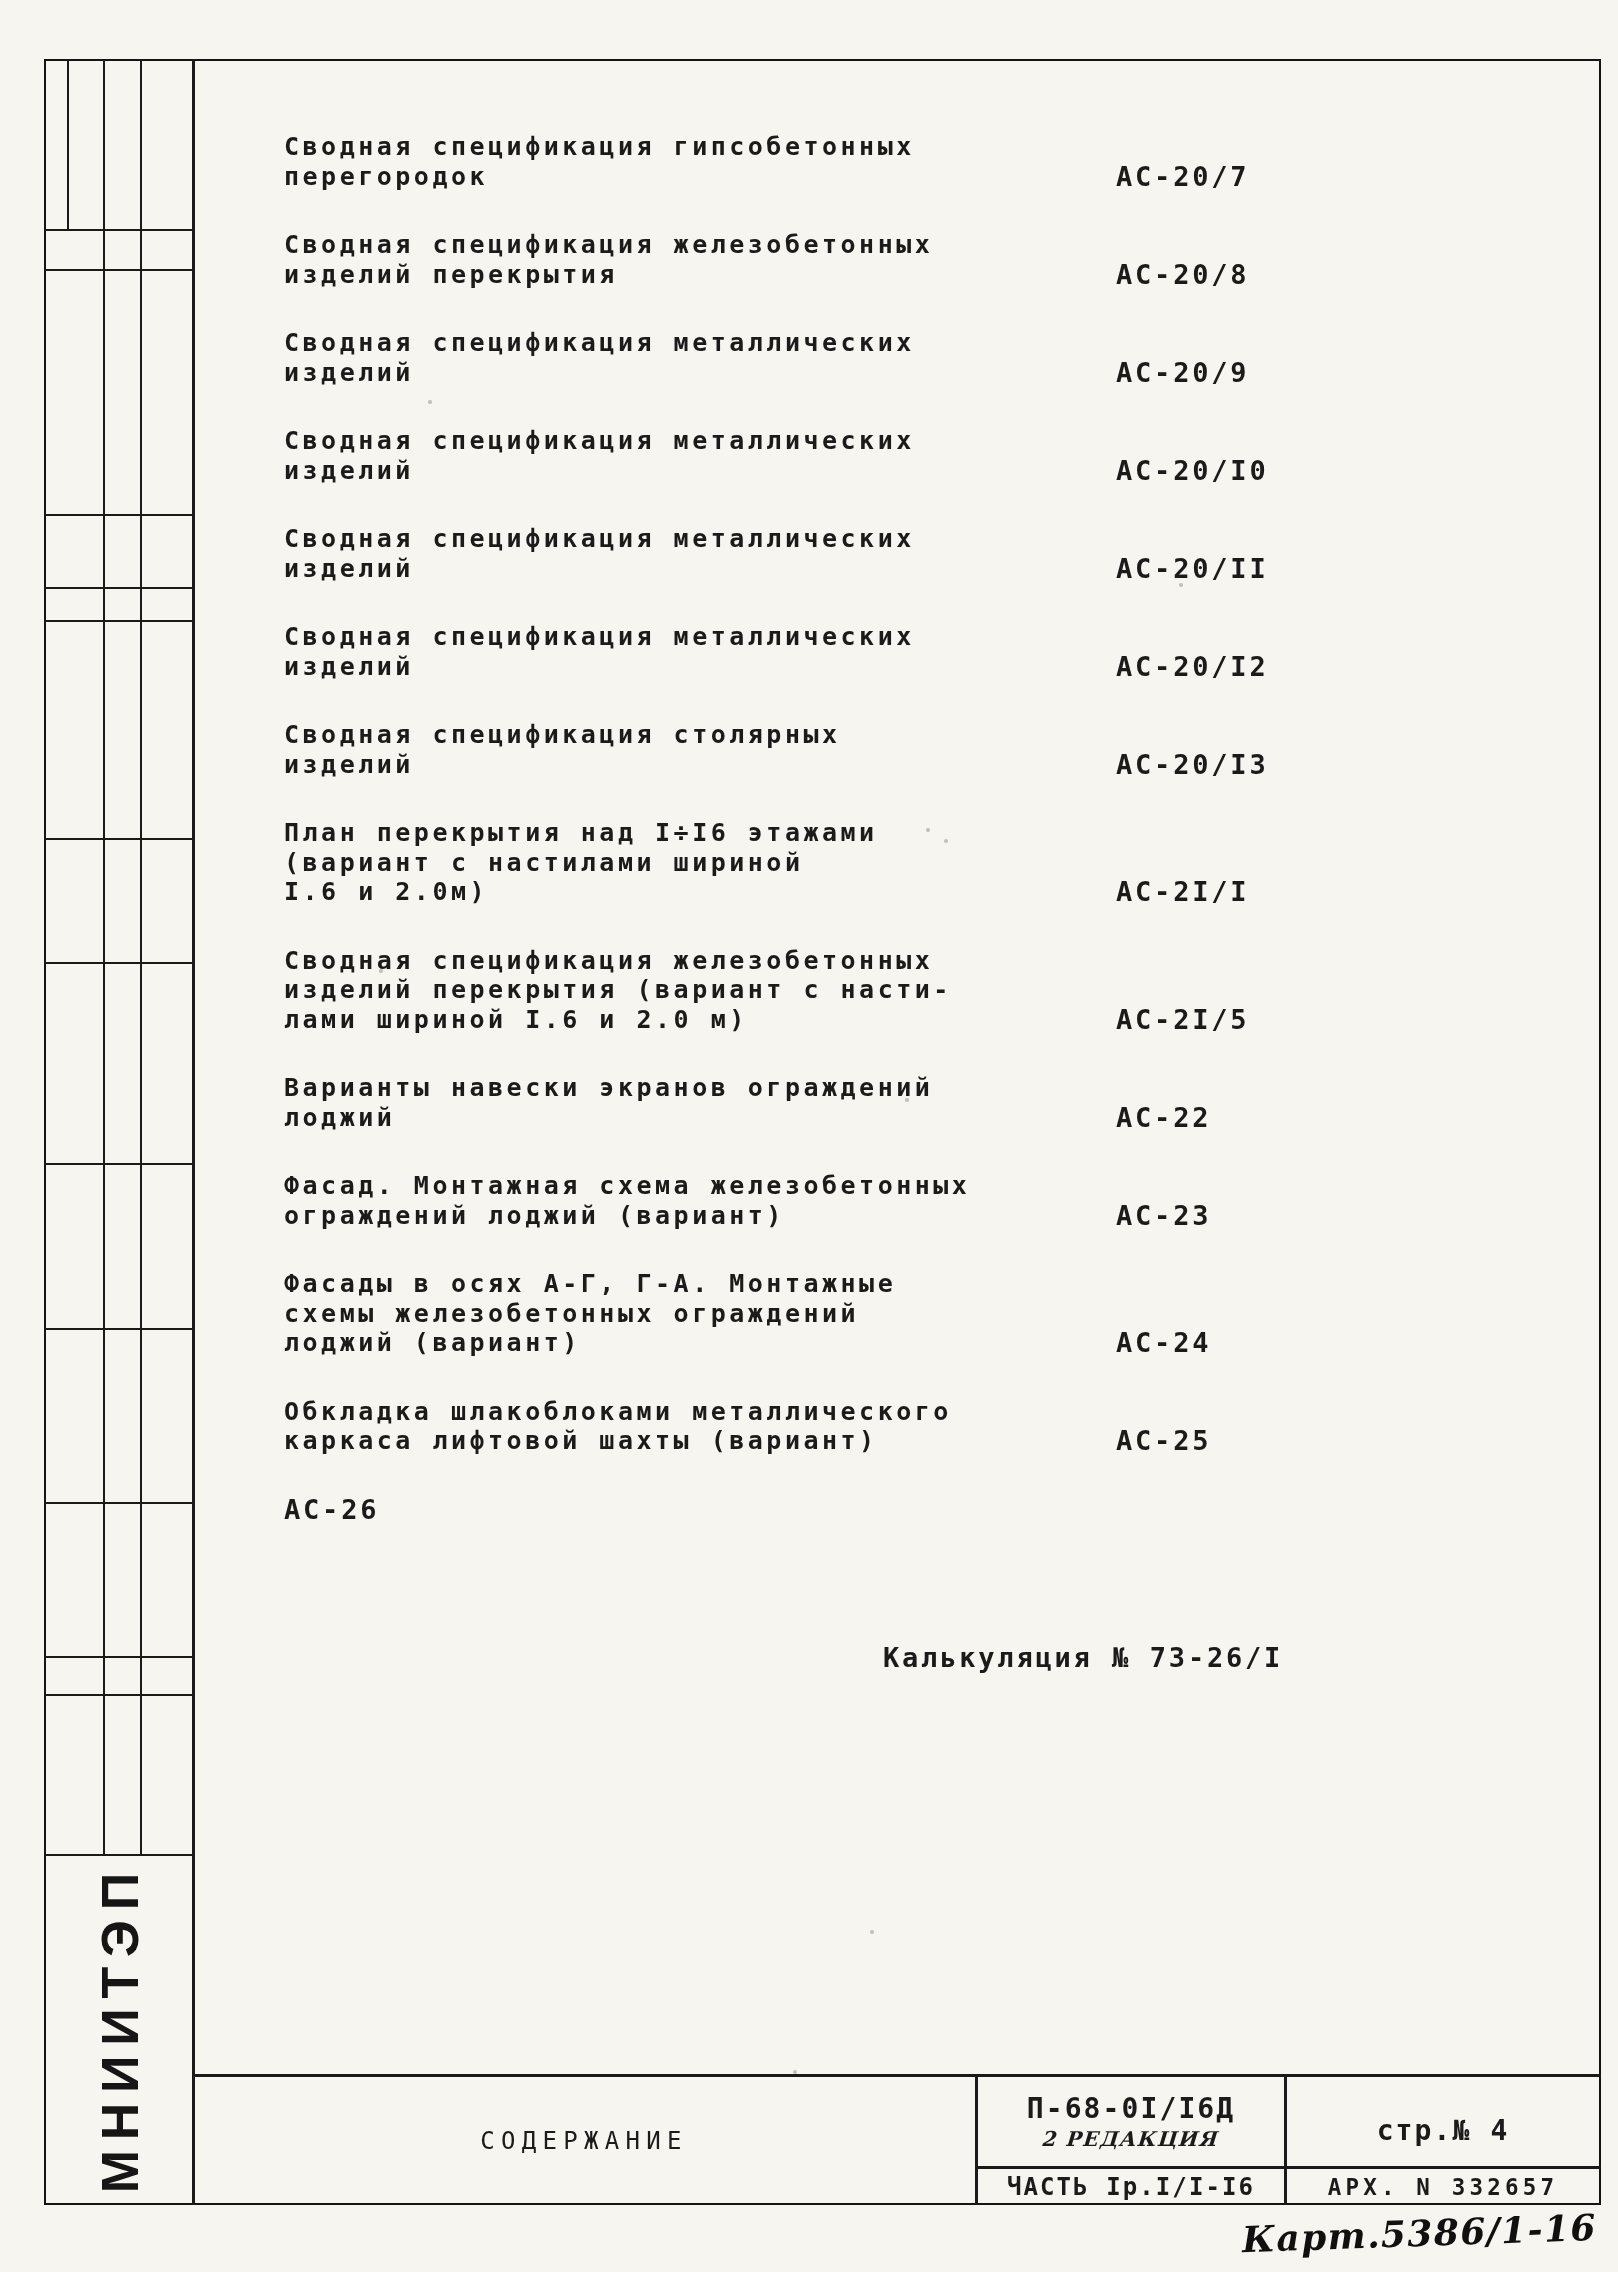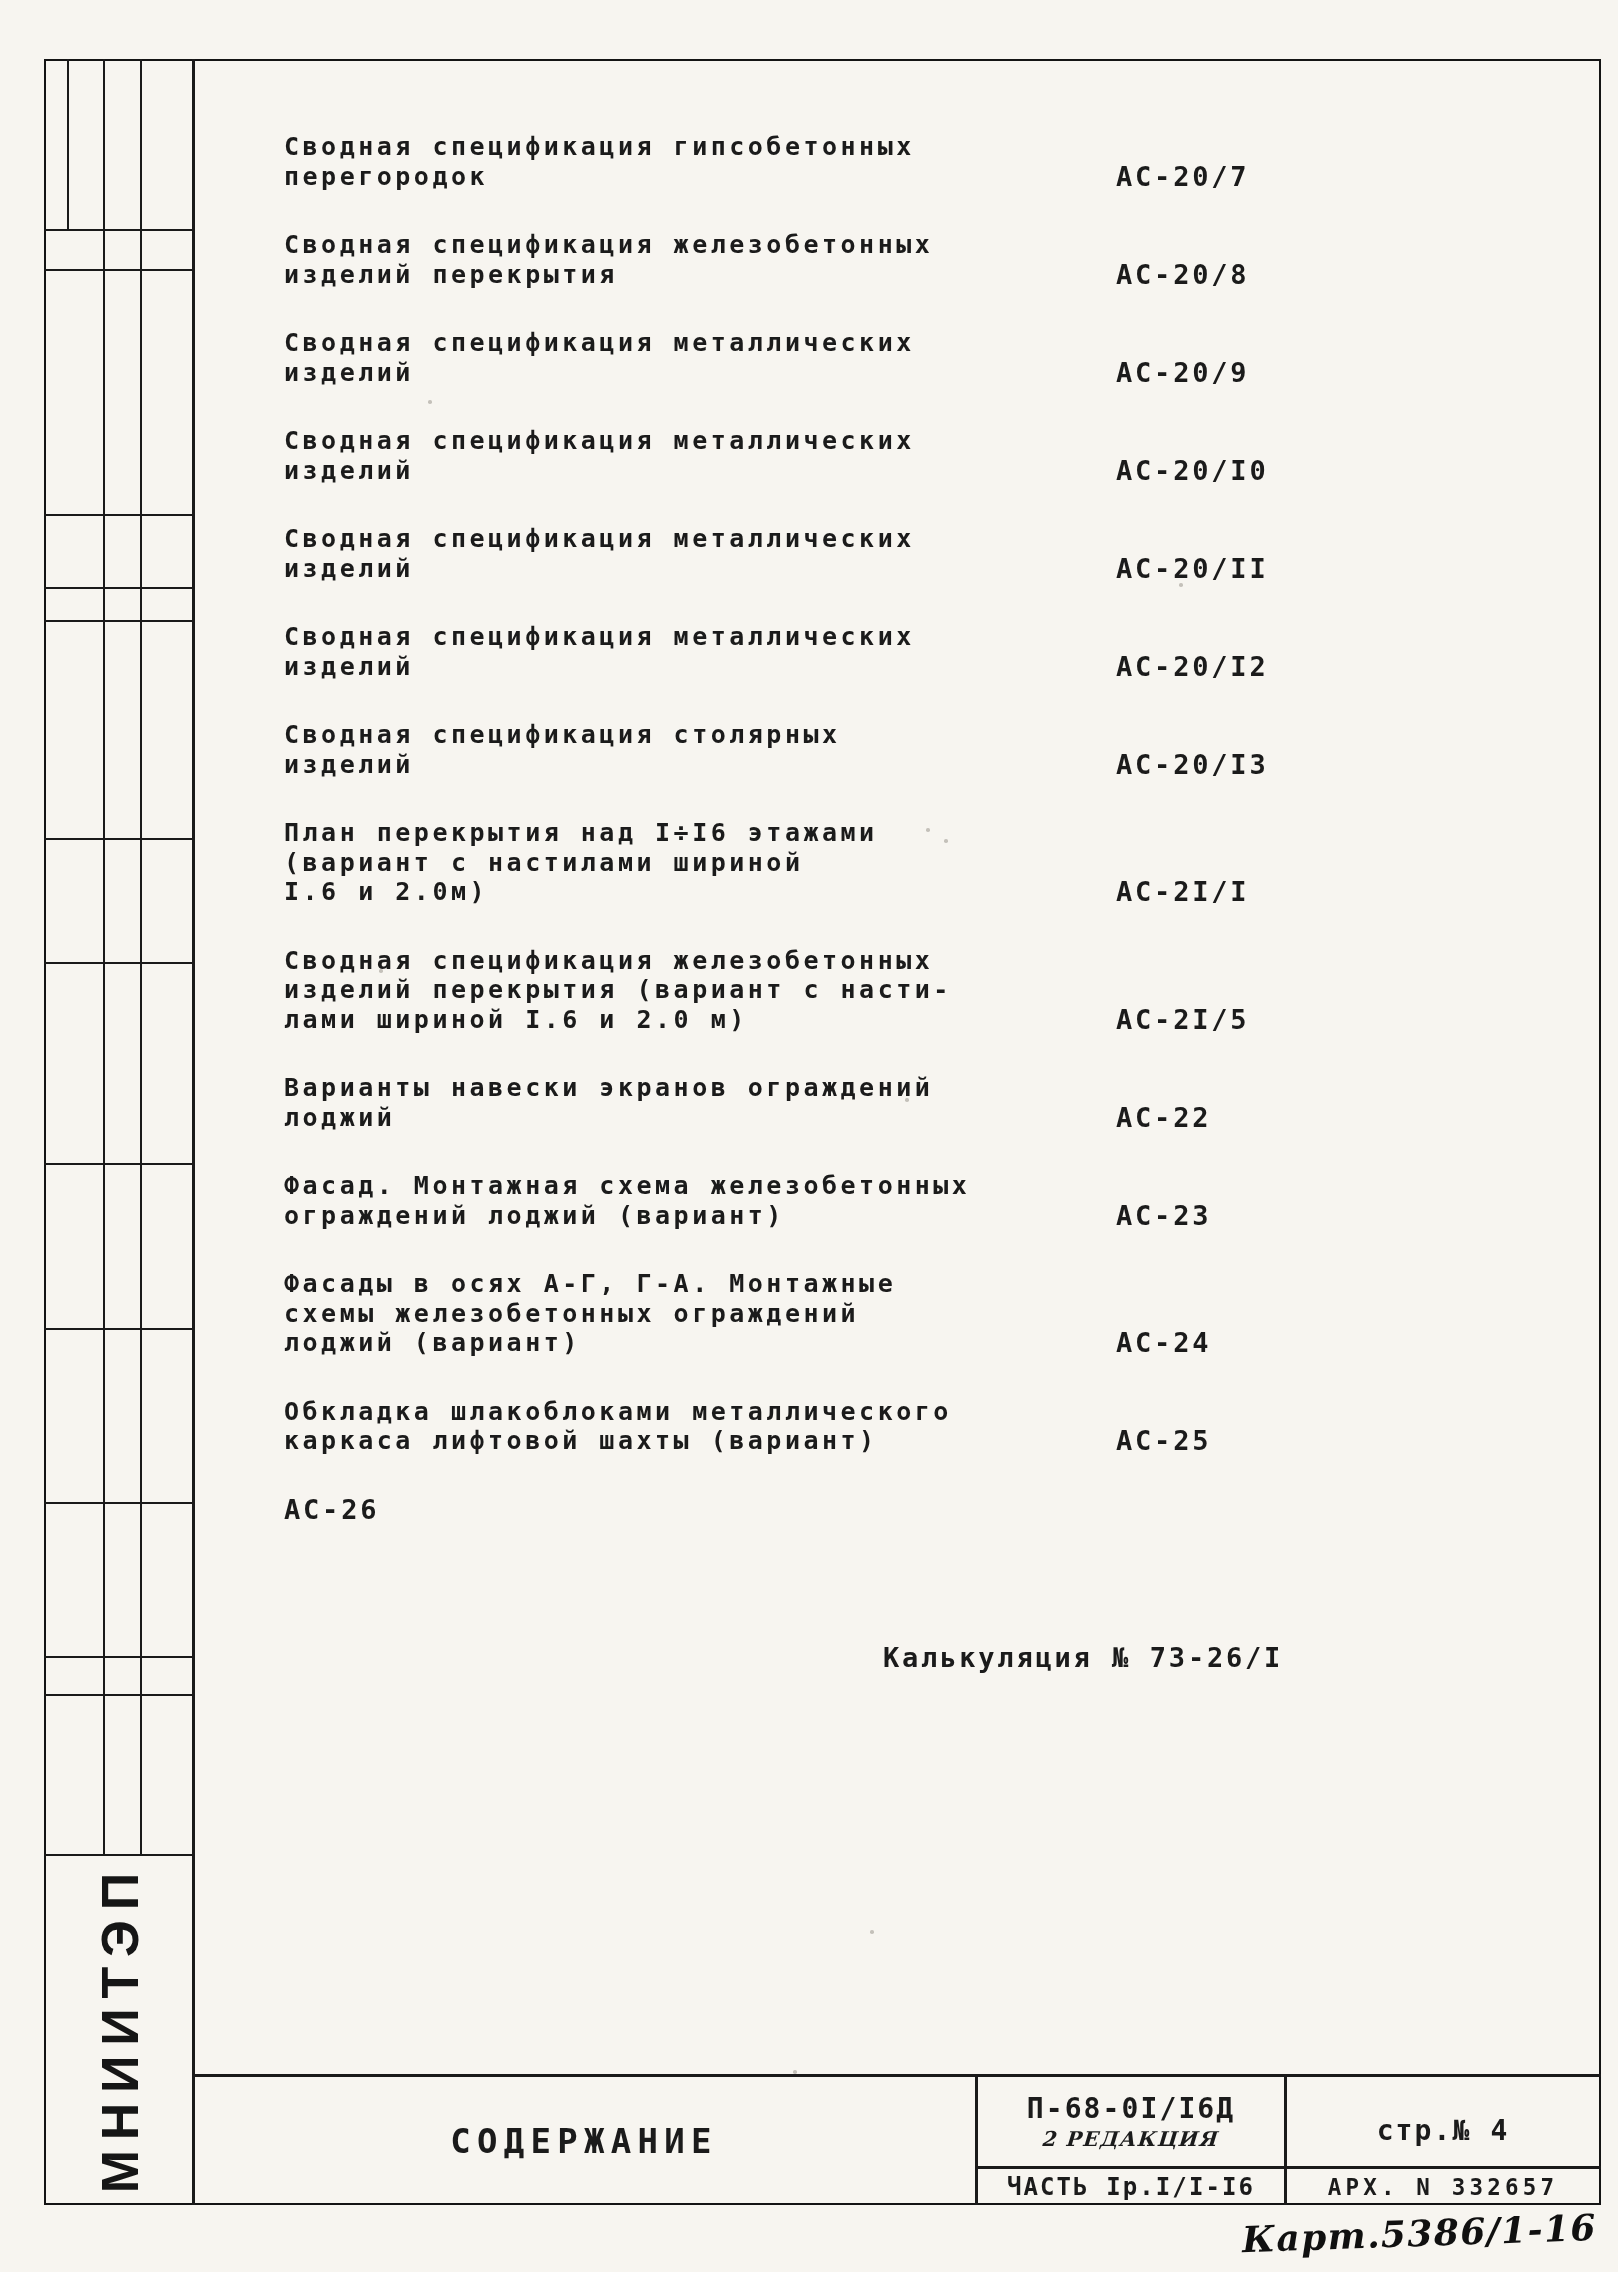--- a/index.html
+++ b/index.html
@@ -33,21 +33,21 @@
   }
   .toc-code { font-size:27px; font-weight:bold; letter-spacing:2.8px; line-height:29.5px; white-space:nowrap; }
 
   .calc-note {
     margin-top:118px; margin-left:599px;
     font-size:27px; font-weight:bold; letter-spacing:2.8px;
   }
 
   
   .tb-cell { position:absolute; display:flex; align-items:center; justify-content:center; flex-direction:column; }
-  .tb-content-label { font-size:34px; font-weight:bold; letter-spacing:6.3px; }
+  .tb-content-label { font-size:24px; font-weight:normal; letter-spacing:6.3px; }
   .tb-doc-number { font-size:28px; font-weight:bold; letter-spacing:2.1px; }
   .tb-edition {
     font-family:"DejaVu Serif", serif; font-style:italic; font-weight:bold;
     font-size:20.4px; letter-spacing:1.4px; margin-top:1.4px; transform:skewX(-6deg);
   }
   .tb-page-label { font-size:28px; font-weight:bold; letter-spacing:2.1px; }
   .tb-part { font-size:24px; font-weight:bold; letter-spacing:2.1px; }
   .tb-arch { font-size:22.5px; font-weight:bold; letter-spacing:4.2px; }
 
   

